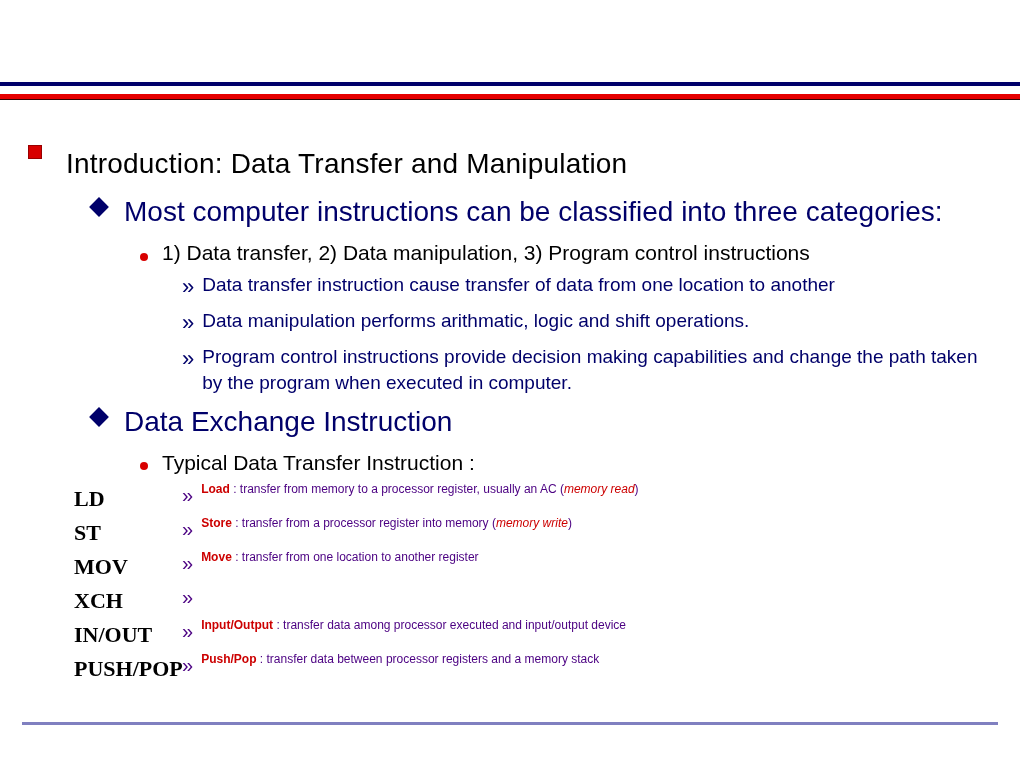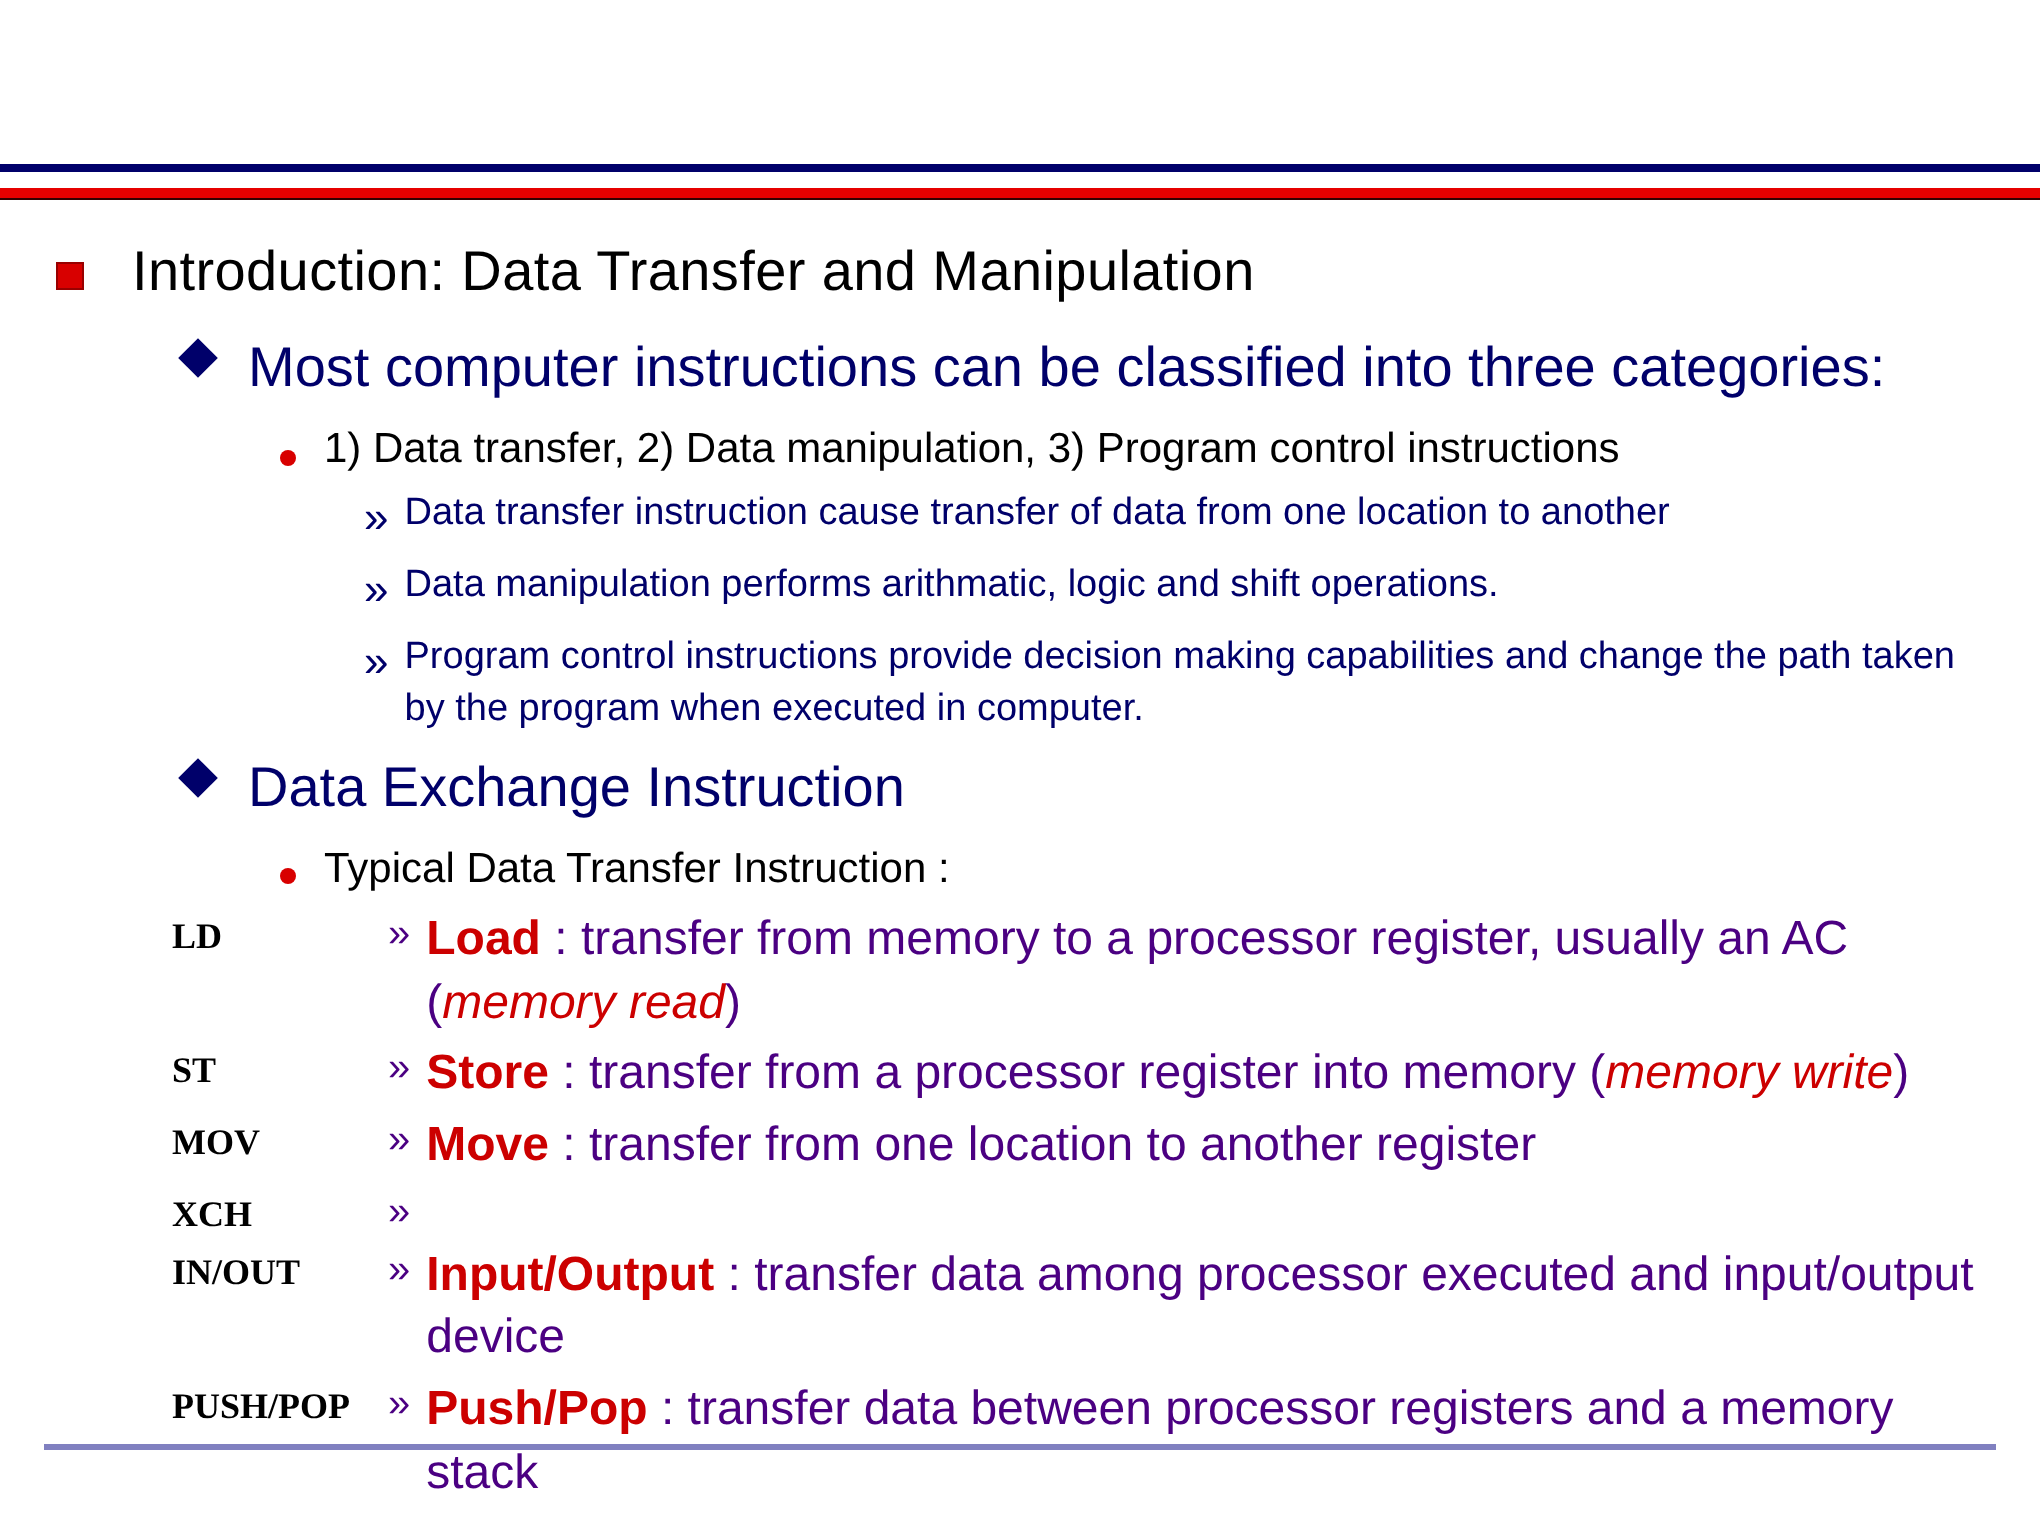--- a/index.html
+++ b/index.html
@@ -34,20 +34,21 @@
       background: #d80000;
       border: 1px solid #990000;
       flex-shrink: 0;
       margin-top: 4px;
     }
     .lvl1-text {
       font-size: 28px;
       color: #000000;
       margin-left: 24px;
       letter-spacing: .2px;
+      margin-top: 28px;
     }
 
     
     .lvl2-line {
       display: flex;
       align-items: flex-start;
       margin-left: 64px;
       margin-bottom: 10px;
     }
     .diamond {
@@ -104,29 +105,28 @@
     .lvl4p-wrap {
       display: flex;
       align-items: flex-start;
       margin-left: 46px;
       margin-bottom: 4px;
     }
     .mnemonic {
       width: 108px;
       font-family: "Times New Roman", Times, serif;
       font-weight: bold;
-      font-size: 18px;
+      font-size: 22px;
       color: #000000;
       padding-top: 4px;
       flex-shrink: 0;
-      margin-left: 12px;
     }
     .gmt-p  { color: #4b0082; font-size: 20px; flex-shrink: 0; margin-top: 2px; }
     .lvl4p-text {
-      font-size: 24px;
+      font-size: 12px;
       color: #4b0082;
       margin-left: 8px;
       line-height: 1.32;
       max-width: 800px;
     }
     .lvl4p-text .kw { font-weight: bold; color: #cc0000; }
     .lvl4p-text .it { font-style: italic; color: #cc0000; }
 
     .bottom-rule {
       position: absolute;

